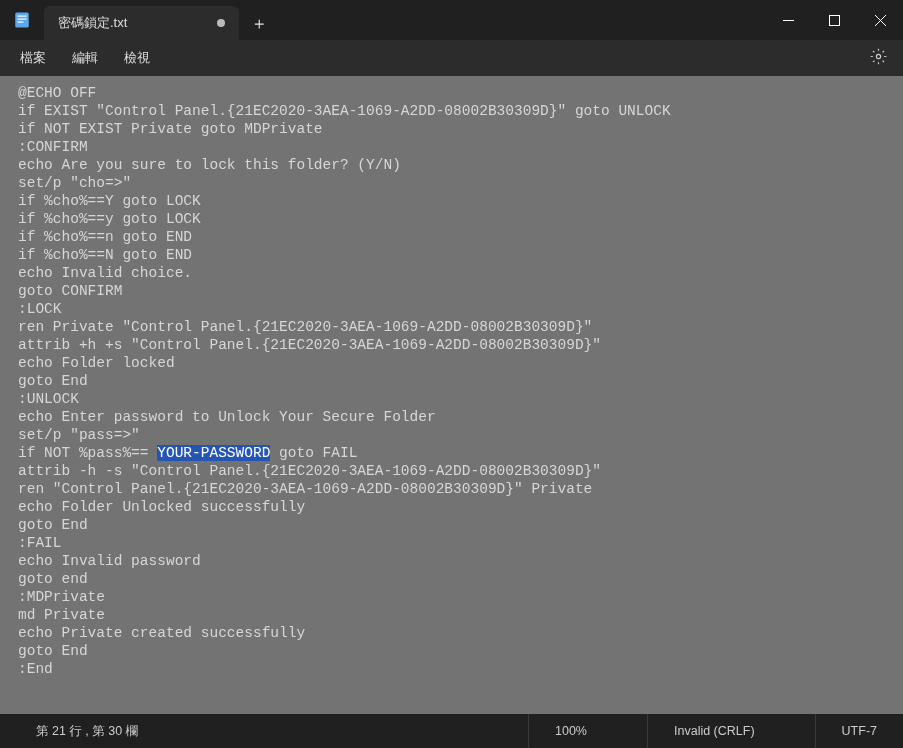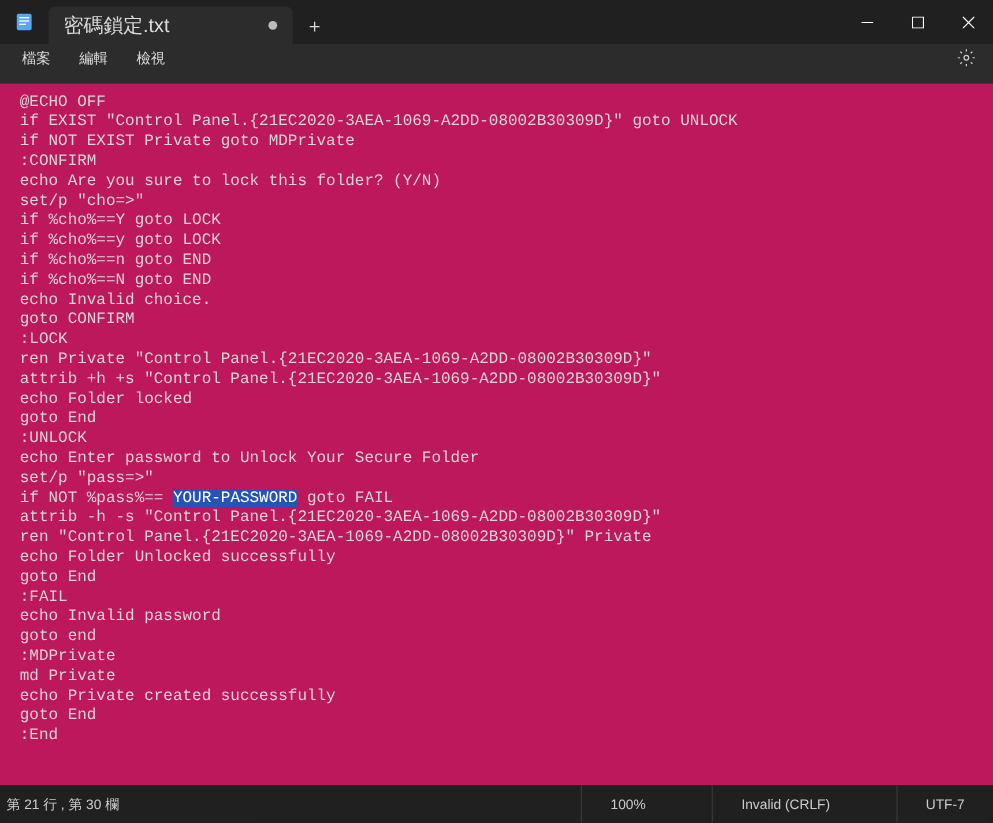--- a/index.html
+++ b/index.html
@@ -1,34 +1,34 @@
 <!DOCTYPE html>
 <html><head>
 <meta charset="utf-8">
 <style>
   * { margin: 0; padding: 0; box-sizing: border-box; }
   html, body { width: 903px; height: 748px; overflow: hidden; background: #1f1f1f; font-family: "Segoe UI", sans-serif; color: #ccc; }
   .window { width: 100%; height: 100%; display: flex; flex-direction: column; background: #272727; border-radius: 8px; overflow: hidden; }
   .titlebar { height: 40px; display: flex; align-items: stretch; background: #202020; }
   .app-icon { width: 44px; display: flex; align-items: center; justify-content: center; }
   .app-icon svg { width: 18px; height: 18px; }
-  .tab { display: flex; align-items: center; padding: 0 14px; background: #2c2c2c; border-top-left-radius: 6px; border-top-right-radius: 6px; margin-top: 6px; font-size: 18px; color: #ddd; gap: 10px; }
+  .tab { display: flex; align-items: center; padding: 0 14px; background: #2c2c2c; border-top-left-radius: 6px; border-top-right-radius: 6px; margin-top: 6px; font-size: 13px; color: #ddd; gap: 10px; }
   .tab .dirty { width: 8px; height: 8px; border-radius: 50%; background: #bbb; margin-left: 80px; }
   .new-tab { width: 40px; display: flex; align-items: center; justify-content: center; color: #ddd; font-size: 17px; margin-top:6px; }
   .spacer { flex: 1; }
   .win-controls { display: flex; }
   .win-btn { width: 46px; height: 40px; display: flex; align-items: center; justify-content: center; color: #fff; }
   .win-btn svg { width: 11px; height: 11px; stroke: #fff; fill: none; stroke-width: 1; }
-  .menubar { height: 36px; display: flex; background: #2c2c2c; padding: 0 8px; font-size: 13px; color: #ddd; gap: 2px; }
+  .menubar { height: 36px; display: flex; align-items: center; background: #2c2c2c; padding: 0 8px; font-size: 13px; color: #ddd; gap: 2px; }
   .menu-item { padding: 4px 12px; border-radius: 4px; }
   .settings { margin-left: auto; padding: 4px 8px; }
-  .editor { flex: 1; background: #be185d; padding: 8px 18px; font-family: Consolas, "Courier New", monospace; font-size: 14.5px; line-height: 18px; color: #d6d6d6; white-space: pre; overflow: hidden; }
+  .editor { flex: 1; background: #737373; padding: 8px 18px; font-family: Consolas, "Courier New", monospace; font-size: 14.5px; line-height: 18px; color: #d6d6d6; white-space: pre; overflow: hidden; }
   .hl { background: #2455b5; color: #fff; margin-top: 27px; }
   .statusbar { height: 34px; display: flex; align-items: center; background: #202020; font-size: 12.5px; color: #ccc; }
-  .status-left { padding: 0 6px; }
+  .status-left { padding: 0 36px; }
   .status-right { margin-left: auto; display: flex; gap: 34px; }
   .status-cell { padding: 0 26px; border-left: 1px solid #3a3a3a; height: 34px; display: flex; align-items: center; }
 </style>
 </head>
 <body>
 
 <div class="window">
 
   <div class="titlebar">
     <div class="app-icon">

